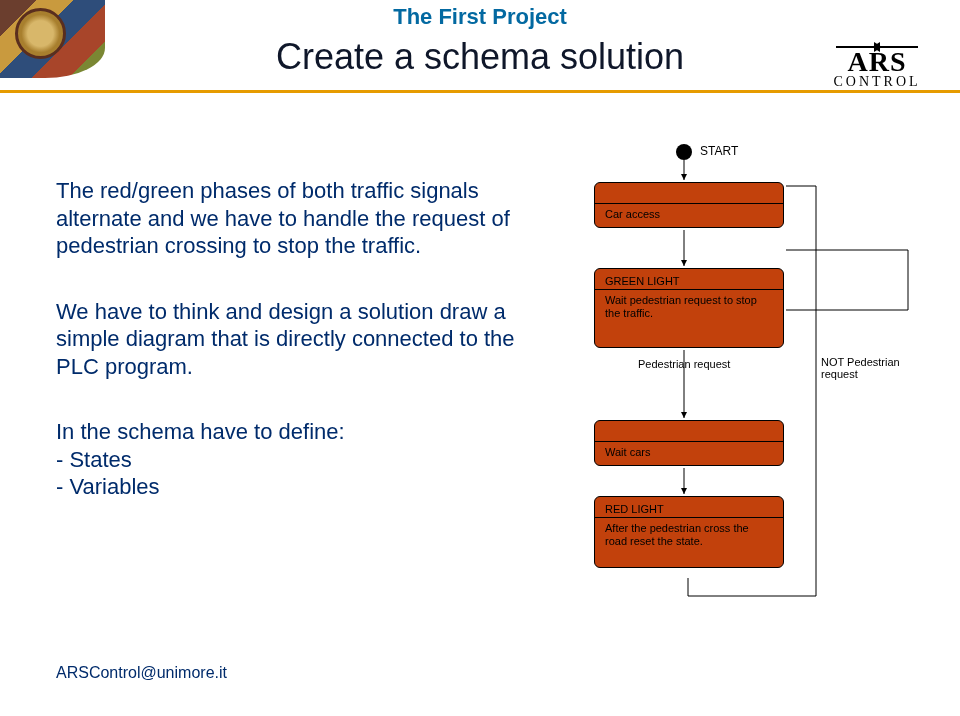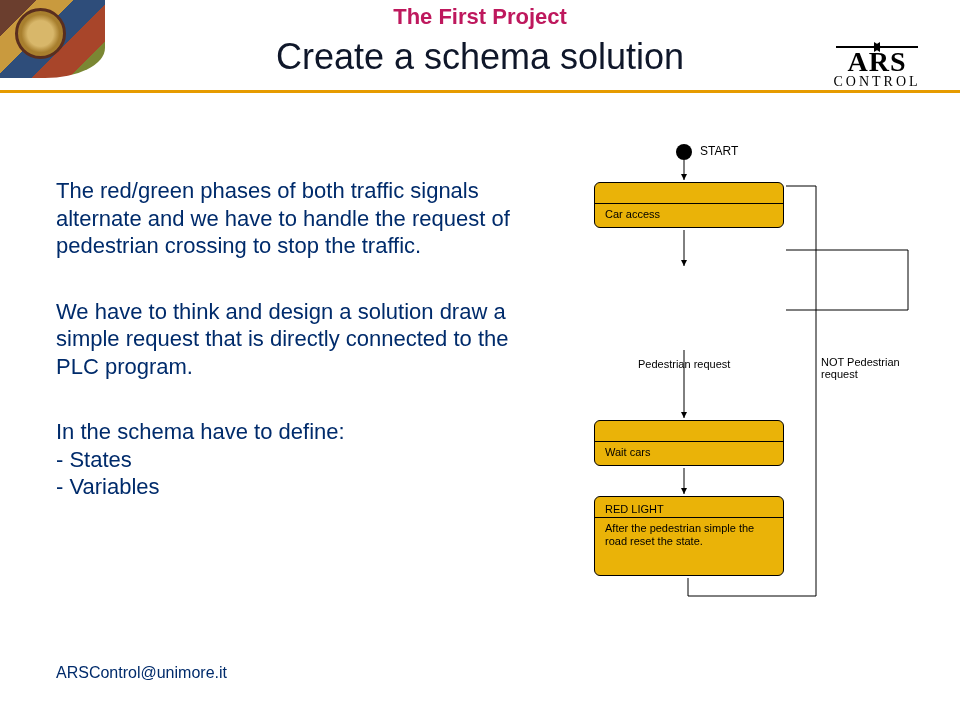--- a/index.html
+++ b/index.html
@@ -38,21 +38,21 @@
   .title-block {
     position: absolute;
     top: 4px;
     left: 260px;
     width: 440px;
     text-align: center;
   }
   .sup-title {
     font-size: 22px;
     font-weight: bold;
-    color: #be185d;
+    color: #0369a1;
     text-align: center;
   }
   .main-title {
     font-size: 36px;
     color: #0f172a;
     margin-top: 6px;
   }
   .ars-logo {
     position: absolute;
     right: 18px;
@@ -119,35 +119,35 @@
   }
   .start-label{
     position:absolute;
     left:132px; top:4px;
     font-size:12px;
   }
   .state-box{
     position:absolute;
     border:1px solid #000;
     border-radius:6px;
-    background:#eab308;
+    background:#c2410c;
     padding:6px 10px 8px 10px;
     width: 190px;
     box-sizing: border-box;
   }
   .state-box .inner-line{
     border-top:1px solid #000;
     margin:2px -10px 4px -10px;
   }
   .state-box .heading{ font-size:11px; padding:0 0 0 0;}
   .state-box .desc{ font-size:11px; line-height:1.15;}
   .box1{ left:26px; top:42px; height:46px;}
   .box2{ left:26px; top:128px; height:80px;}
   .box3{ left:26px; top:280px; height:46px;}
-  .box4{ left:26px; top:356px; height:80px;}
+  .box4{ left:26px; top:356px; height:72px;}
   .branch-label{
     position:absolute;
     font-size:11px;
   }
   .bl-ped{ left:70px; top:218px;}
   .bl-not{ left:253px; top:216px;}
   
   svg.flow-svg{
     position:absolute; left:0; top:0; width:360px; height:470px;
   }
@@ -170,21 +170,21 @@
         <span class="rev"></span>
     </div>
     <div class="ars-text-big">ARS</div>
     <div class="ars-text-small">CONTROL</div>
   </div>
 
   <div class="rule"></div>
 
   <div class="body-left">
     <div class="para">The red/green phases of both traffic signals alternate and we have to handle the request of pedestrian crossing to stop the traffic.</div>
-    <div class="para">We have to think and design a solution draw a simple request that is directly connected to the PLC program.</div>
+    <div class="para">We have to think and design a solution draw a simple diagram that is directly connected to the PLC program.</div>
     <div class="para">
       <div>In the schema have to define:</div>
       <div>- States</div>
       <div>- Variables</div>
     </div>
   </div>
 
   <div class="flow">
     <div class="start-dot"></div>
     <div class="start-label">START</div>
@@ -208,31 +208,36 @@
 
       <path d="M120 438 L120 456 L248 456 L248 46 L218 46" fill="none" stroke="#000" stroke-width="1"></path>
     </svg>
 
     <div class="state-box box1">
       <div class="heading">&nbsp;</div>
       <div class="inner-line"></div>
       <div class="desc">Car access</div>
     </div>
 
+    <div class="state-box box2">
+      <div class="heading">GREEN LIGHT</div>
+      <div class="inner-line"></div>
+      <div class="desc">Wait pedestrian request to stop the traffic.</div>
+    </div>
 
     <div class="branch-label bl-ped">Pedestrian request</div>
     <div class="branch-label bl-not">NOT Pedestrian request</div>
 
     <div class="state-box box3">
       <div class="heading">&nbsp;</div>
       <div class="inner-line"></div>
       <div class="desc">Wait cars</div>
     </div>
 
     <div class="state-box box4">
       <div class="heading">RED LIGHT</div>
       <div class="inner-line"></div>
-      <div class="desc">After the pedestrian simple the road reset the state.</div>
+      <div class="desc">After the pedestrian cross the road reset the state.</div>
     </div>
   </div>
 
   <div class="footer">ARSControl@unimore.it</div>
 </div>
 
 </body></html>

